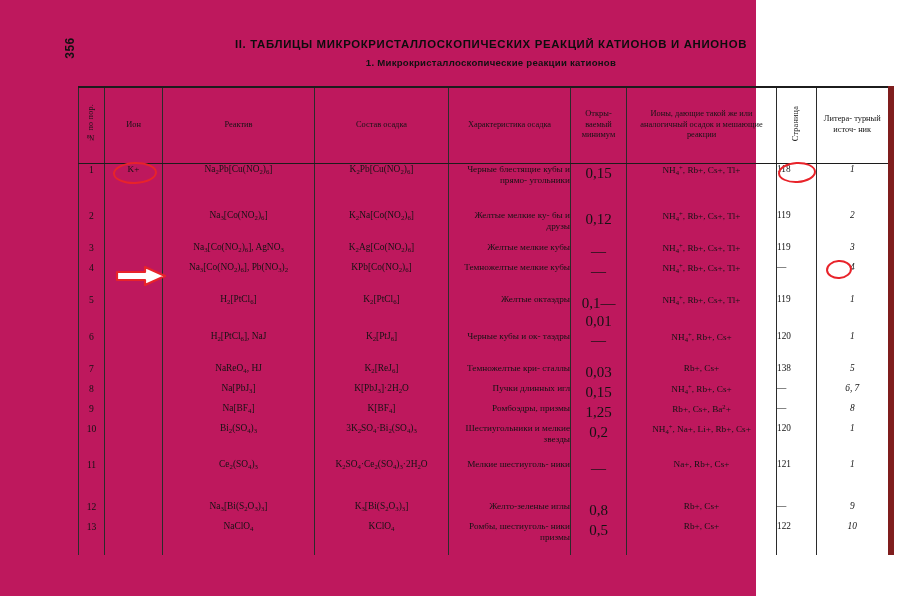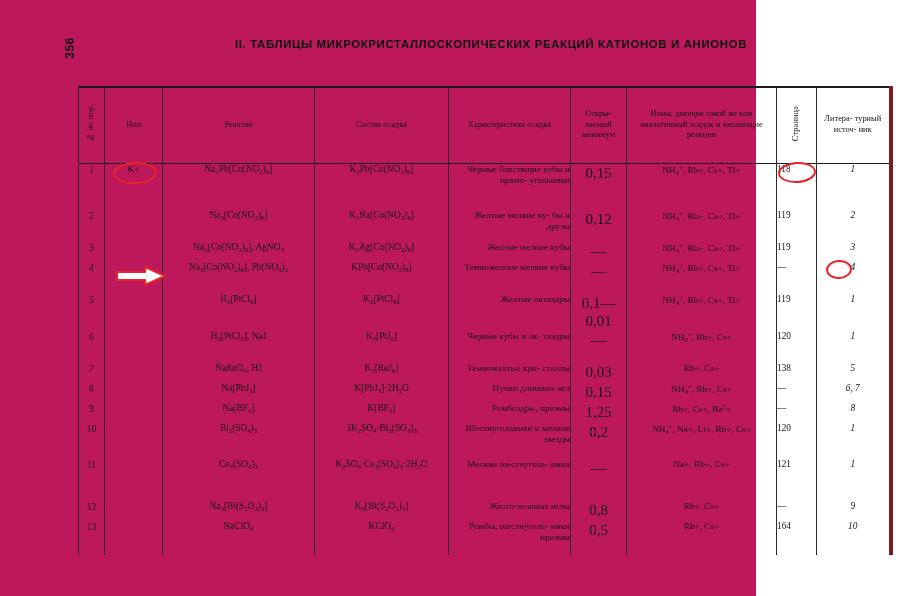--- a/index.html
+++ b/index.html
@@ -102,21 +102,21 @@
     color: #141414;
     height: 64px;
   }
   
   thead tr.head-row th:first-child,
   tbody tr td:first-child {
     border-left: 1px solid #2b2b2b;
   }
   thead tr.head-row th:last-child,
   tbody tr td:last-child {
-    border-right: 4px solid #7f1d1d;
+    border-right: 6px solid #7f1d1d;
     margin-top: 14px;
   }
 
   .rot-head {
     writing-mode: vertical-rl;
     transform: rotate(180deg);
     white-space: nowrap;
     font-size: 8.2px;
     letter-spacing: 0.2px;
     margin: 0 auto;
@@ -187,20 +187,21 @@
 </style>
 </head>
 <body>
 
 <div id="page">
 
   <div id="folio">356</div>
 
   <div id="title-block">
     <div id="main-title">II. ТАБЛИЦЫ МИКРОКРИСТАЛЛОСКОПИЧЕСКИХ РЕАКЦИЙ КАТИОНОВ И АНИОНОВ</div>
+    <div id="sub-title">1. Микрокристаллоскопические реакции катионов</div>
   </div>
 
   <div id="table-wrap">
     <table class="reaction-table">
       <colgroup>
         <col style="width:26px">
         <col style="width:58px">
         <col style="width:152px">
         <col style="width:134px">
         <col style="width:122px">
@@ -390,20 +391,20 @@
           <tr>
             <td class="c-num" style="height: 34px;">13</td>
             <td class="c-ion"></td>
             <td class="c-reagent">NaClO<sub>4</sub></td>
             <td class="c-precip">KClO<sub>4</sub></td>
             <td class="c-charact">
               <span class="hang">Ромбы, шестиуголь- ники призмы</span>
             </td>
             <td class="c-min">0,5</td>
             <td class="c-ions">Rb+, Cs+</td>
-            <td class="c-page">164</td>
+            <td class="c-page">122</td>
             <td class="c-lit">10</td>
           </tr>
         </tbody>
     </table>
   </div>
 
 </div>
 
 </body></html>

